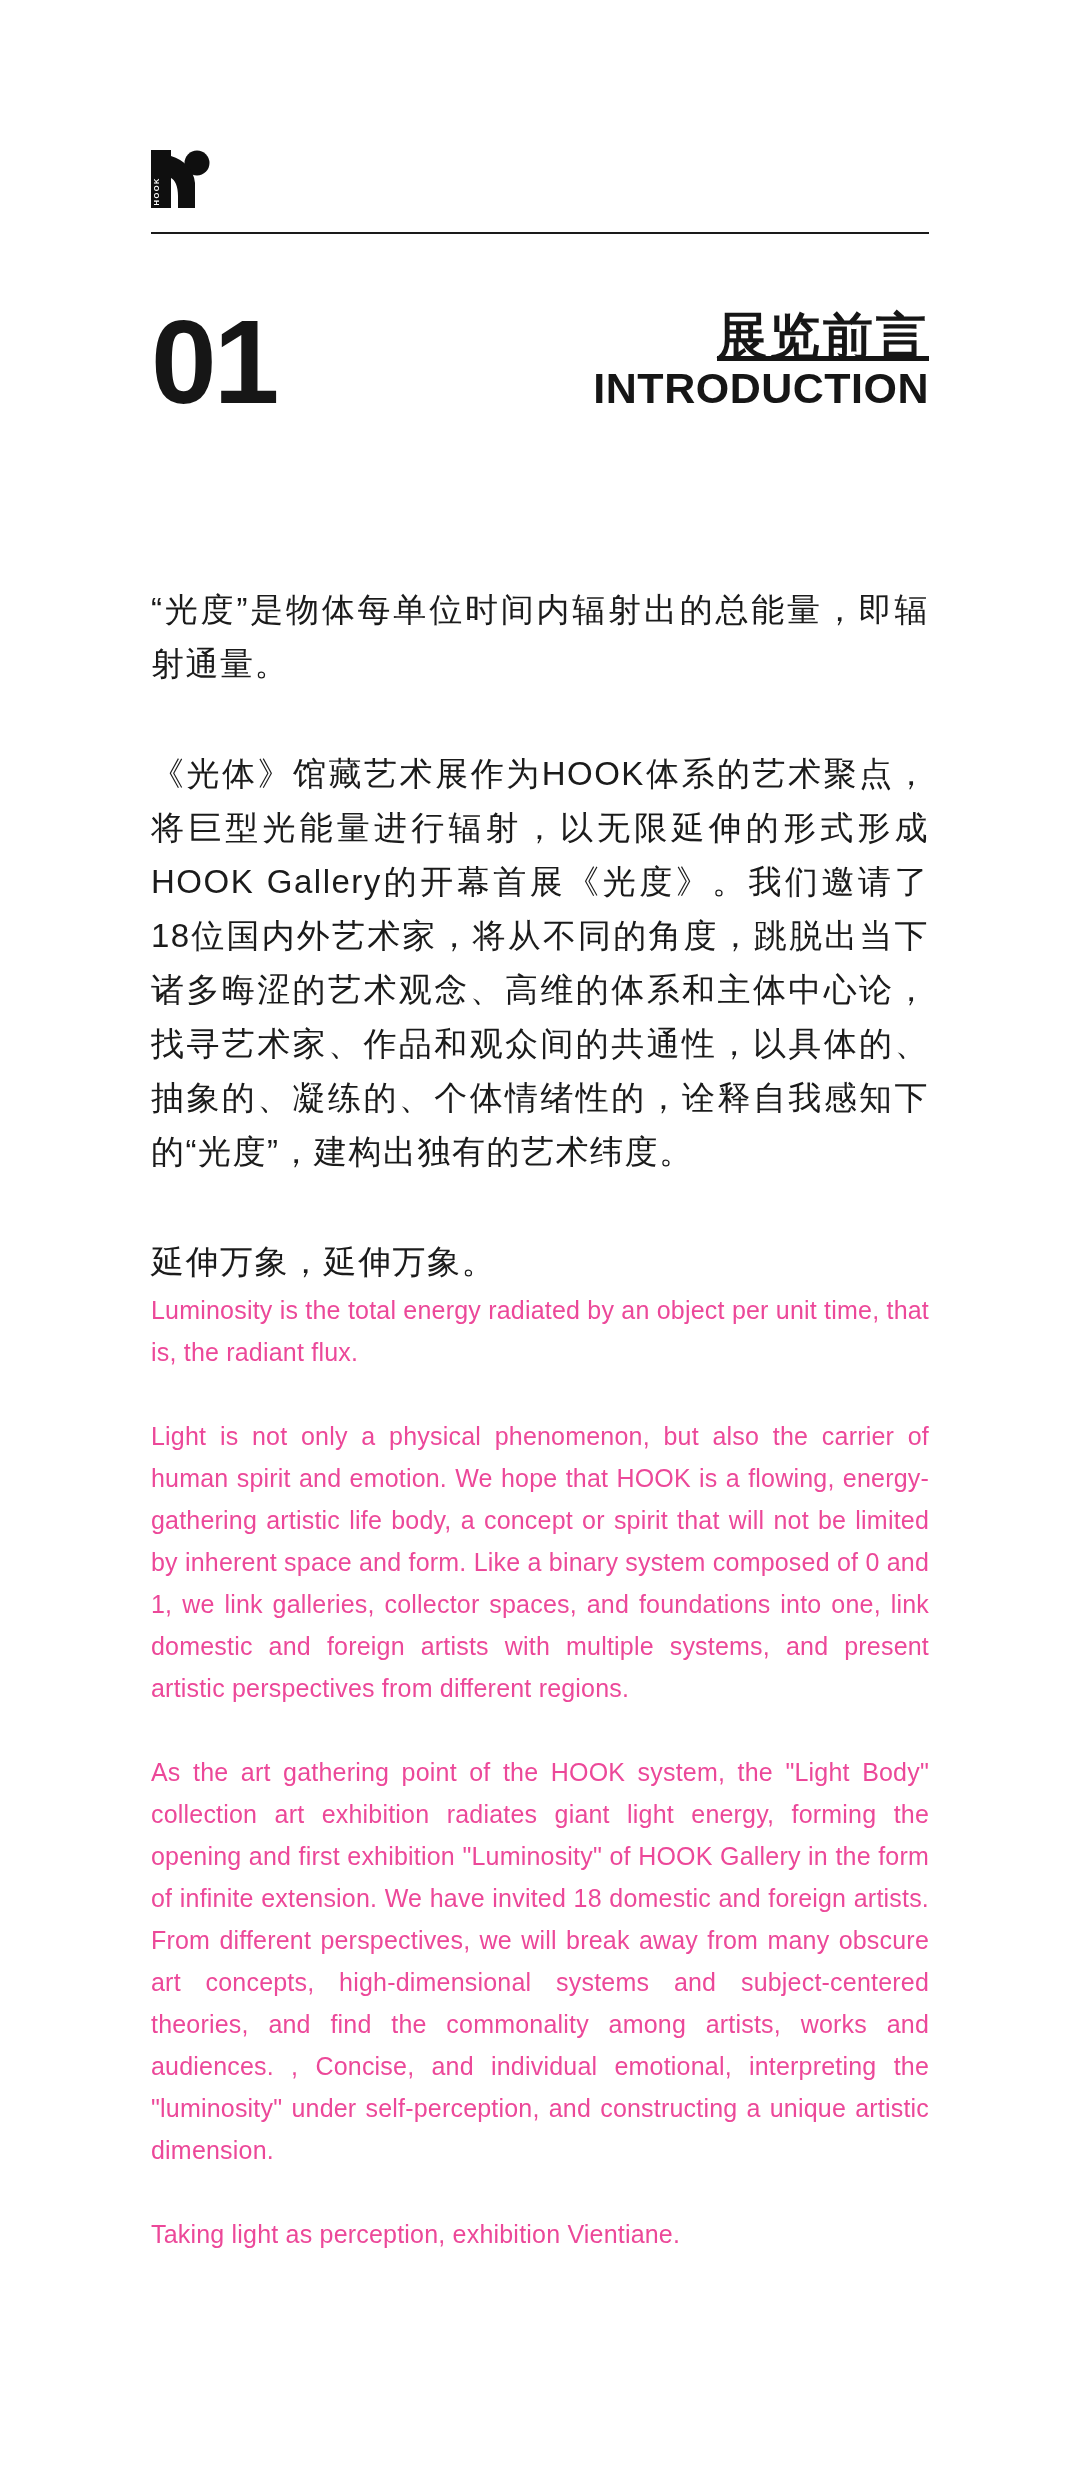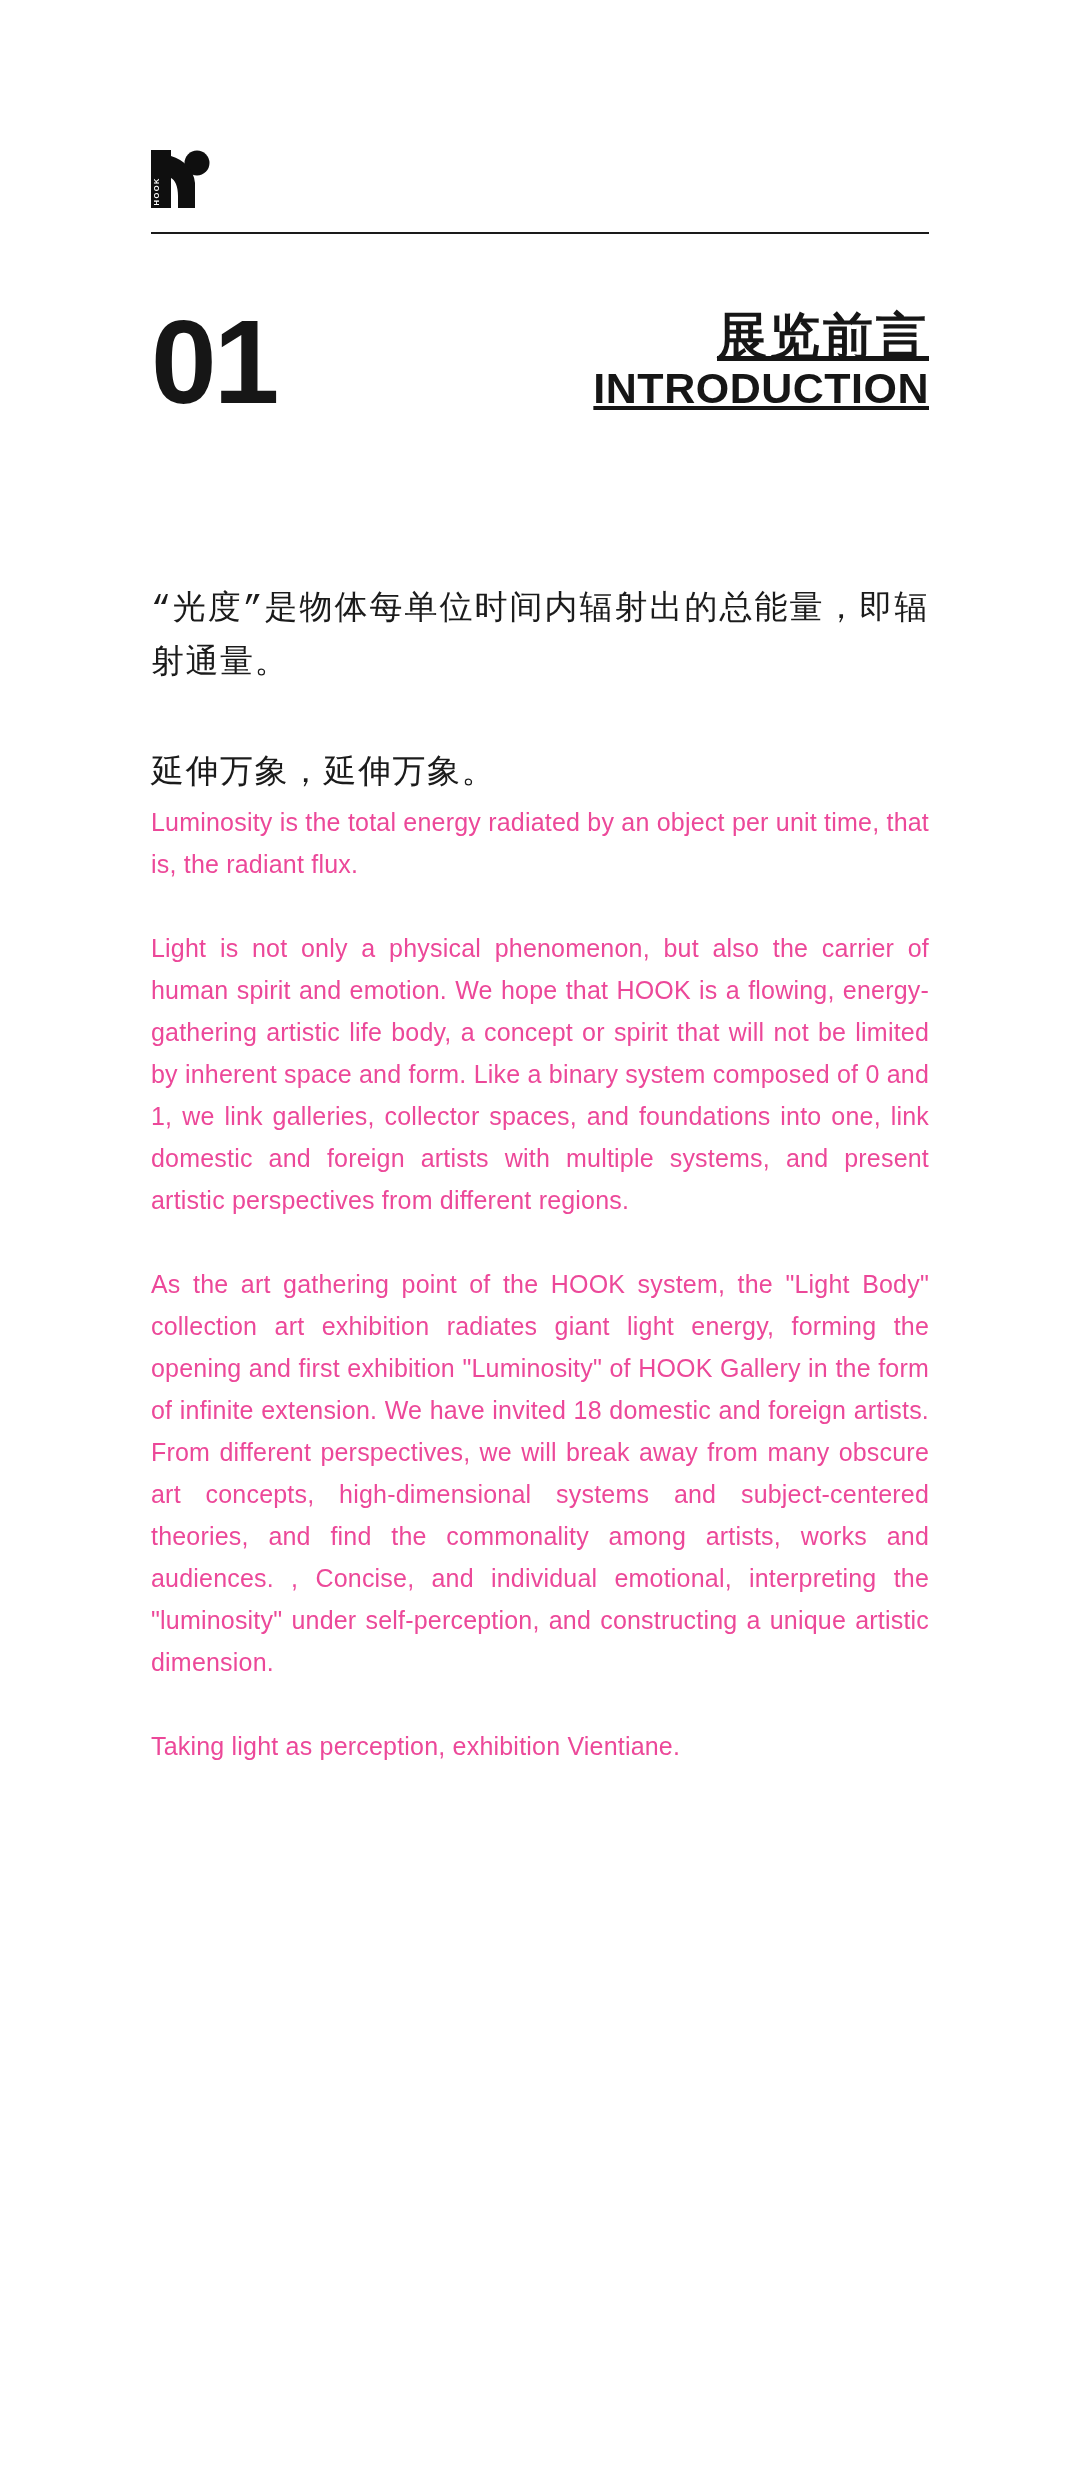--- a/index.html
+++ b/index.html
@@ -72,35 +72,33 @@
     color: #161616;
     text-decoration: underline;
   }
   .title-en {
     margin-top: 4px;
     font-size: 43px;
     font-weight: 700;
     letter-spacing: 0.5px;
     line-height: 1.0;
     color: #161616;
-    text-decoration: underline;
   }
 
   
   .cn-block { margin-top: 165px; }
   p.cn {
     font-size: 33px;
     line-height: 54px;
     letter-spacing: 1.5px;
     font-weight: 500;
     color: #1b1b1b;
     text-align: justify;
     text-align-last: left;
     margin-bottom: 56px;
-    font-family: Liberation Mono, monospace;
   }
   p.cn:last-child { margin-bottom: 0; }
 
   
   .en-block { margin-top: 0; }
   p.en {
     font-size: 25px;
     line-height: 42px;
     letter-spacing: 0.2px;
     font-weight: 400;
@@ -131,20 +129,21 @@
     <div class="header">
       <div class="section-number">01</div>
       <div class="header-right">
         <div class="title-cn">展览前言</div>
         <div class="title-en">INTRODUCTION</div>
       </div>
     </div>
 
     <div class="cn-block">
       <p class="cn">“光度”是物体每单位时间内辐射出的总能量，即辐射通量。</p>
+      <p class="cn">《光体》馆藏艺术展作为HOOK体系的艺术聚点，将巨型光能量进行辐射，以无限延伸的形式形成HOOK Gallery的开幕首展《光度》。我们邀请了18位国内外艺术家，将从不同的角度，跳脱出当下诸多晦涩的艺术观念、高维的体系和主体中心论，找寻艺术家、作品和观众间的共通性，以具体的、抽象的、凝练的、个体情绪性的，诠释自我感知下的“光度”，建构出独有的艺术纬度。</p>
       <p class="cn">延伸万象，延伸万象。</p>
     </div>
 
     <div class="en-block">
       <p class="en">Luminosity is the total energy radiated by an object per unit time, that is, the radiant flux.</p>
       <p class="en">Light is not only a physical phenomenon, but also the carrier of human spirit and emotion. We hope that HOOK is a flowing, energy-gathering artistic life body, a concept or spirit that will not be limited by inherent space and form. Like a binary system composed of 0 and 1, we link galleries, collector spaces, and foundations into one, link domestic and foreign artists with multiple systems, and present artistic perspectives from different regions.</p>
       <p class="en">As the art gathering point of the HOOK system, the "Light Body" collection art exhibition radiates giant light energy, forming the opening and first exhibition "Luminosity" of HOOK Gallery in the form of infinite extension. We have invited 18 domestic and foreign artists. From different perspectives, we will break away from many obscure art concepts, high-dimensional systems and subject-centered theories, and find the commonality among artists, works and audiences. , Concise, and individual emotional, interpreting the "luminosity" under self-perception, and constructing a unique artistic dimension.</p>
       <p class="en">Taking light as perception, exhibition Vientiane.</p>
     </div>
 

